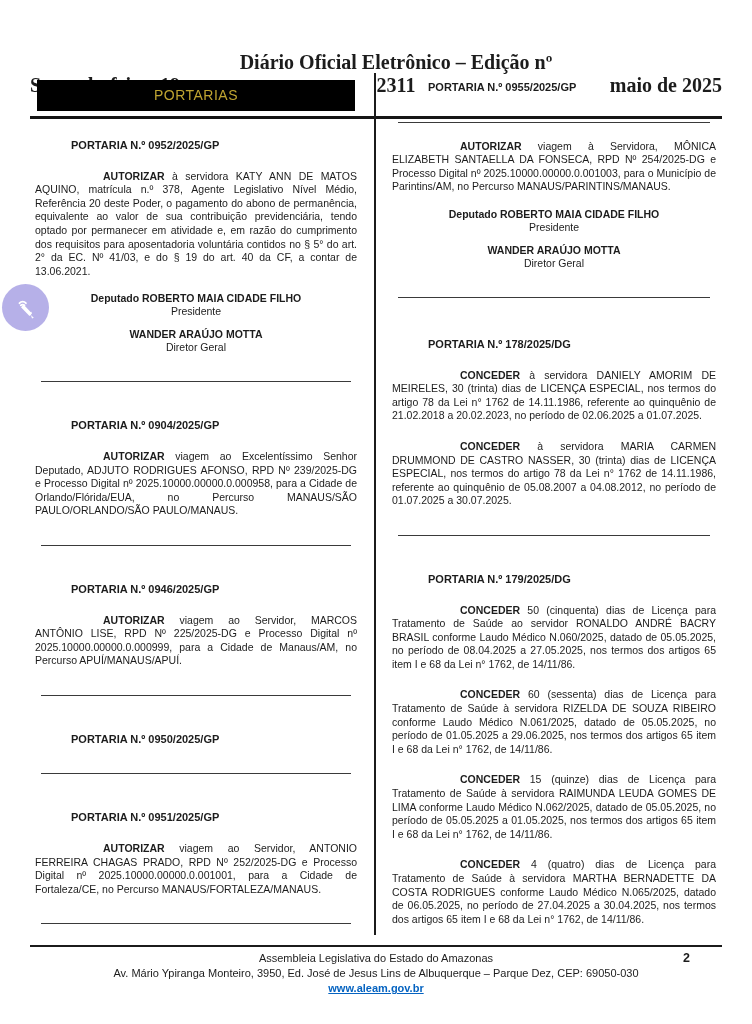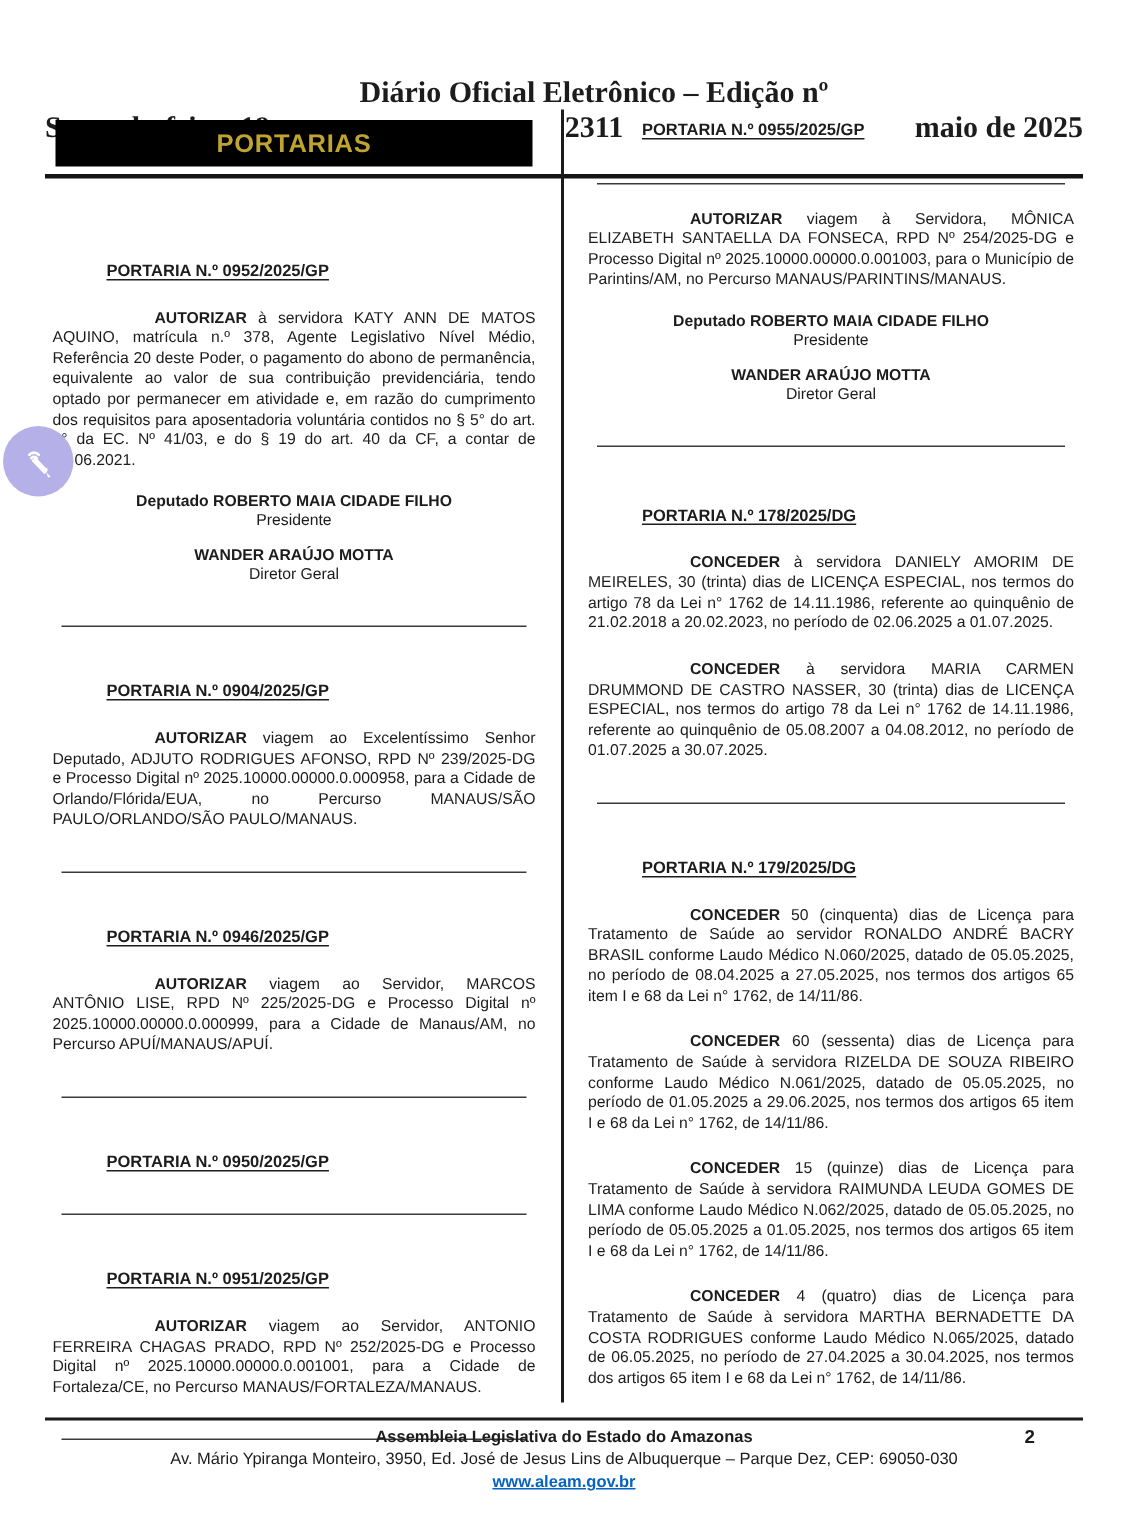--- a/index.html
+++ b/index.html
@@ -40,33 +40,32 @@
   }
 
   
   .banner {
     height:31px; background:var(--banner-bg,#000);
     display:flex; align-items:center; justify-content:center;
     margin:5px 2px 0 2px;
   }
   .banner span {
     color:var(--banner-fg,#bfa431);
-    font-weight:bold; font-size:17px; letter-spacing:0.5px;
+    font-weight:normal; font-size:14px; letter-spacing:0.5px;
   }
 
   
   .p-heading {
     margin-top:37px;
     font-weight:bold; font-size:11px;
-    text-decoration:underline;
     text-underline-offset:2px;
     padding-left:36px;
   }
   .col-right > .p-heading:first-child { margin-top:6px; }
-  .banner + .p-heading { margin-top:64px; }
+  .banner + .p-heading { margin-top:28px; }
   .p-body {
     margin-top:17px;
     text-align:justify;
     text-indent:68px;
   }
   .p-body b { font-weight:bold; }
   .sig-block { margin-top:13px; text-align:center; }
   .sig-name { font-weight:bold; line-height:14px; }
   .sig-role { line-height:13px; margin-bottom:9px; }
   .sep {
@@ -83,21 +82,21 @@
     display:flex; align-items:center; justify-content:center;
   }
 
   
   .page-footer {
     position:absolute; left:30px; right:30px; bottom:28px;
     border-top:2px solid #1b1b1b;
     padding-top:4px;
     text-align:center; font-size:11px; line-height:15px;
   }
-  .footer-org { font-weight:bold; }
+  .footer-org { font-weight:normal; }
   .footer-link {
     color:var(--link,#0563c1); font-weight:bold;
     text-decoration:underline; cursor:pointer;
   }
   .page-number {
     position:absolute; right:32px; top:4px;
     font-weight:bold; font-size:12.5px;
   }
 </style>
 </head>

